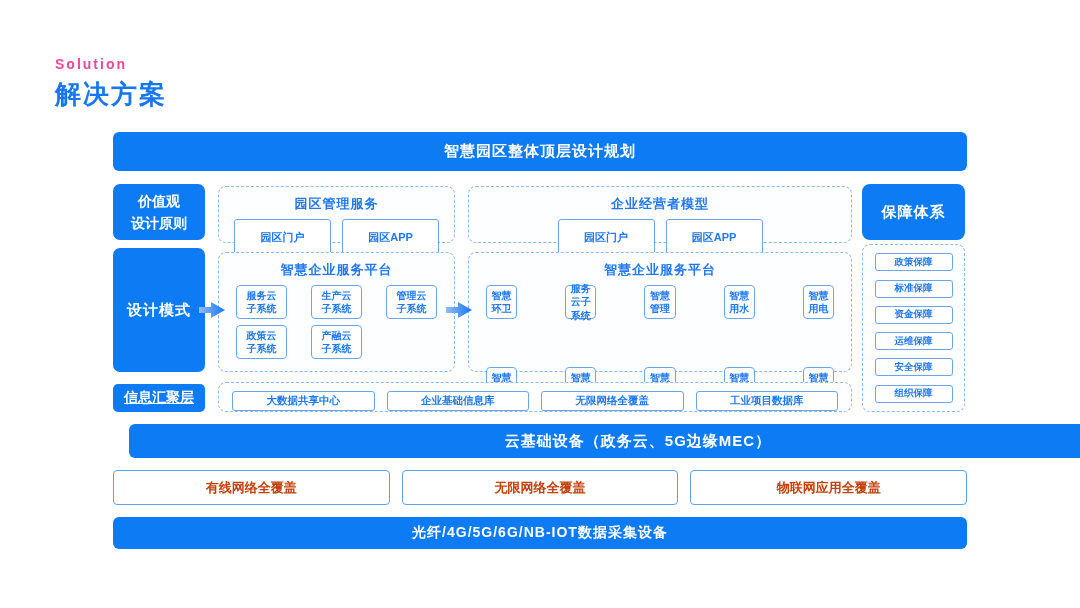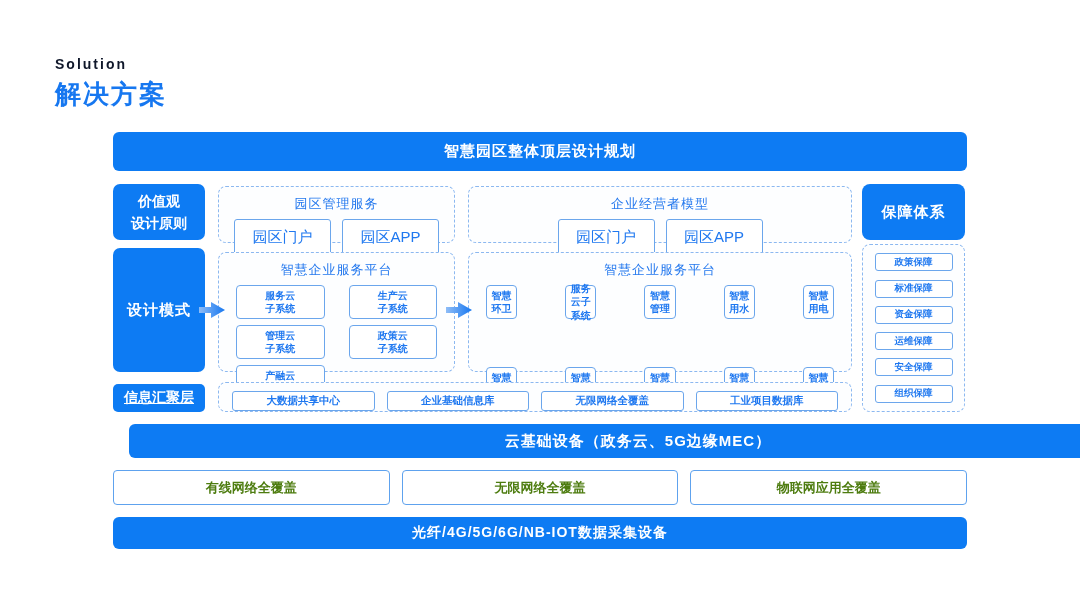--- a/index.html
+++ b/index.html
@@ -11,21 +11,21 @@
     width: 1080px;
     height: 608px;
     background: #ffffff;
     overflow: hidden;
   }
 
   
   .header { position: absolute; left: 55px; top: 56px; }
   .eyebrow {
     font-size: 14px; font-weight: 700; letter-spacing: 2px;
-    color: #0f172a;
+    color: #ec4899;
   }
   .page-title {
     margin-top: 5px;
     font-size: 26px; font-weight: 700; letter-spacing: 2px;
     color: #1677f0;
   }
 
   
   .diagram { position: absolute; left: 113px; top: 132px; width: 854px; height: 417px; }
   .diagram > div { position: absolute; }
@@ -58,54 +58,54 @@
   .platform-right  { left: 355px; top: 120px; width: 384px; height: 120px; }
   .data-layer      { left: 105px; top: 250px; width: 634px; height: 30px;
                      display: flex; align-items: center; justify-content: space-between;
                      padding: 0 13px; gap: 12px; }
   .guarantee-dashed{ left: 749px; top: 112px; width: 103px; height: 168px;
                      display: flex; flex-direction: column; align-items: center;
                      justify-content: space-evenly; }
 
   .group-title {
     padding-top: 8px; text-align: center;
-    font-size: 13px; font-weight: 400; color: #2478ee; letter-spacing: 1px;
+    font-size: 13px; font-weight: 700; color: #2478ee; letter-spacing: 1px;
   }
 
   .chip {
     background: #ffffff; border: 1px solid #6ba6ec; border-radius: 3px;
     color: #1f78f0; display: flex; align-items: center; justify-content: center;
     text-align: center;
   }
   .btn-row { display: flex; justify-content: center; gap: 11px; margin-top: 6px; }
-  .btn-row .chip { width: 97px; height: 36px; font-size: 15px; font-weight: 400; }
+  .btn-row .chip { width: 97px; height: 36px; font-size: 11px; font-weight: 700; }
 
   .grid3 {
-    display: grid; grid-template-columns: repeat(2, 1fr);
+    display: grid; grid-template-columns: repeat(3, 1fr);
     column-gap: 24px; row-gap: 6px; padding: 6px 17px 0 17px;
   }
   .grid5 {
     display: grid; grid-template-columns: repeat(5, 1fr);
     column-gap: 28px; row-gap: 6px; padding: 6px 17px 0 17px; gap: 48px;
   }
   .cell {
     background: #ffffff; border: 1px solid #6ba6ec; border-radius: 4px;
     height: 34px; display: flex; align-items: center; justify-content: center;
     text-align: center; white-space: pre-line;
     font-size: 10px; line-height: 1.35; color: #1f78f0; font-weight: 700;
   }
 
   .g-chip { width: 78px; height: 18px; font-size: 9.5px; font-weight: 700; border-radius: 3px; }
   .d-chip { flex: 1; height: 20px; font-size: 10.5px; font-weight: 700; border-radius: 3px; margin-top: 8px; }
 
   .net-row { left: 0; top: 338px; width: 854px; height: 35px; display: flex; gap: 12px; }
   .net-box {
     flex: 1; background: #ffffff; border: 1.5px solid #5ea2ee; border-radius: 4px;
     display: flex; align-items: center; justify-content: center;
-    font-size: 13px; font-weight: 700; color: #4d7c0f;
+    font-size: 13px; font-weight: 700; color: #c2410c;
   }
 
   .arrow { width: 26px; height: 20px; }
   .arrow-1 { left: 86px;  top: 168px; }
   .arrow-2 { left: 333px; top: 168px; }
 </style>
 </head>
 <body>
 
 <div class="slide">

